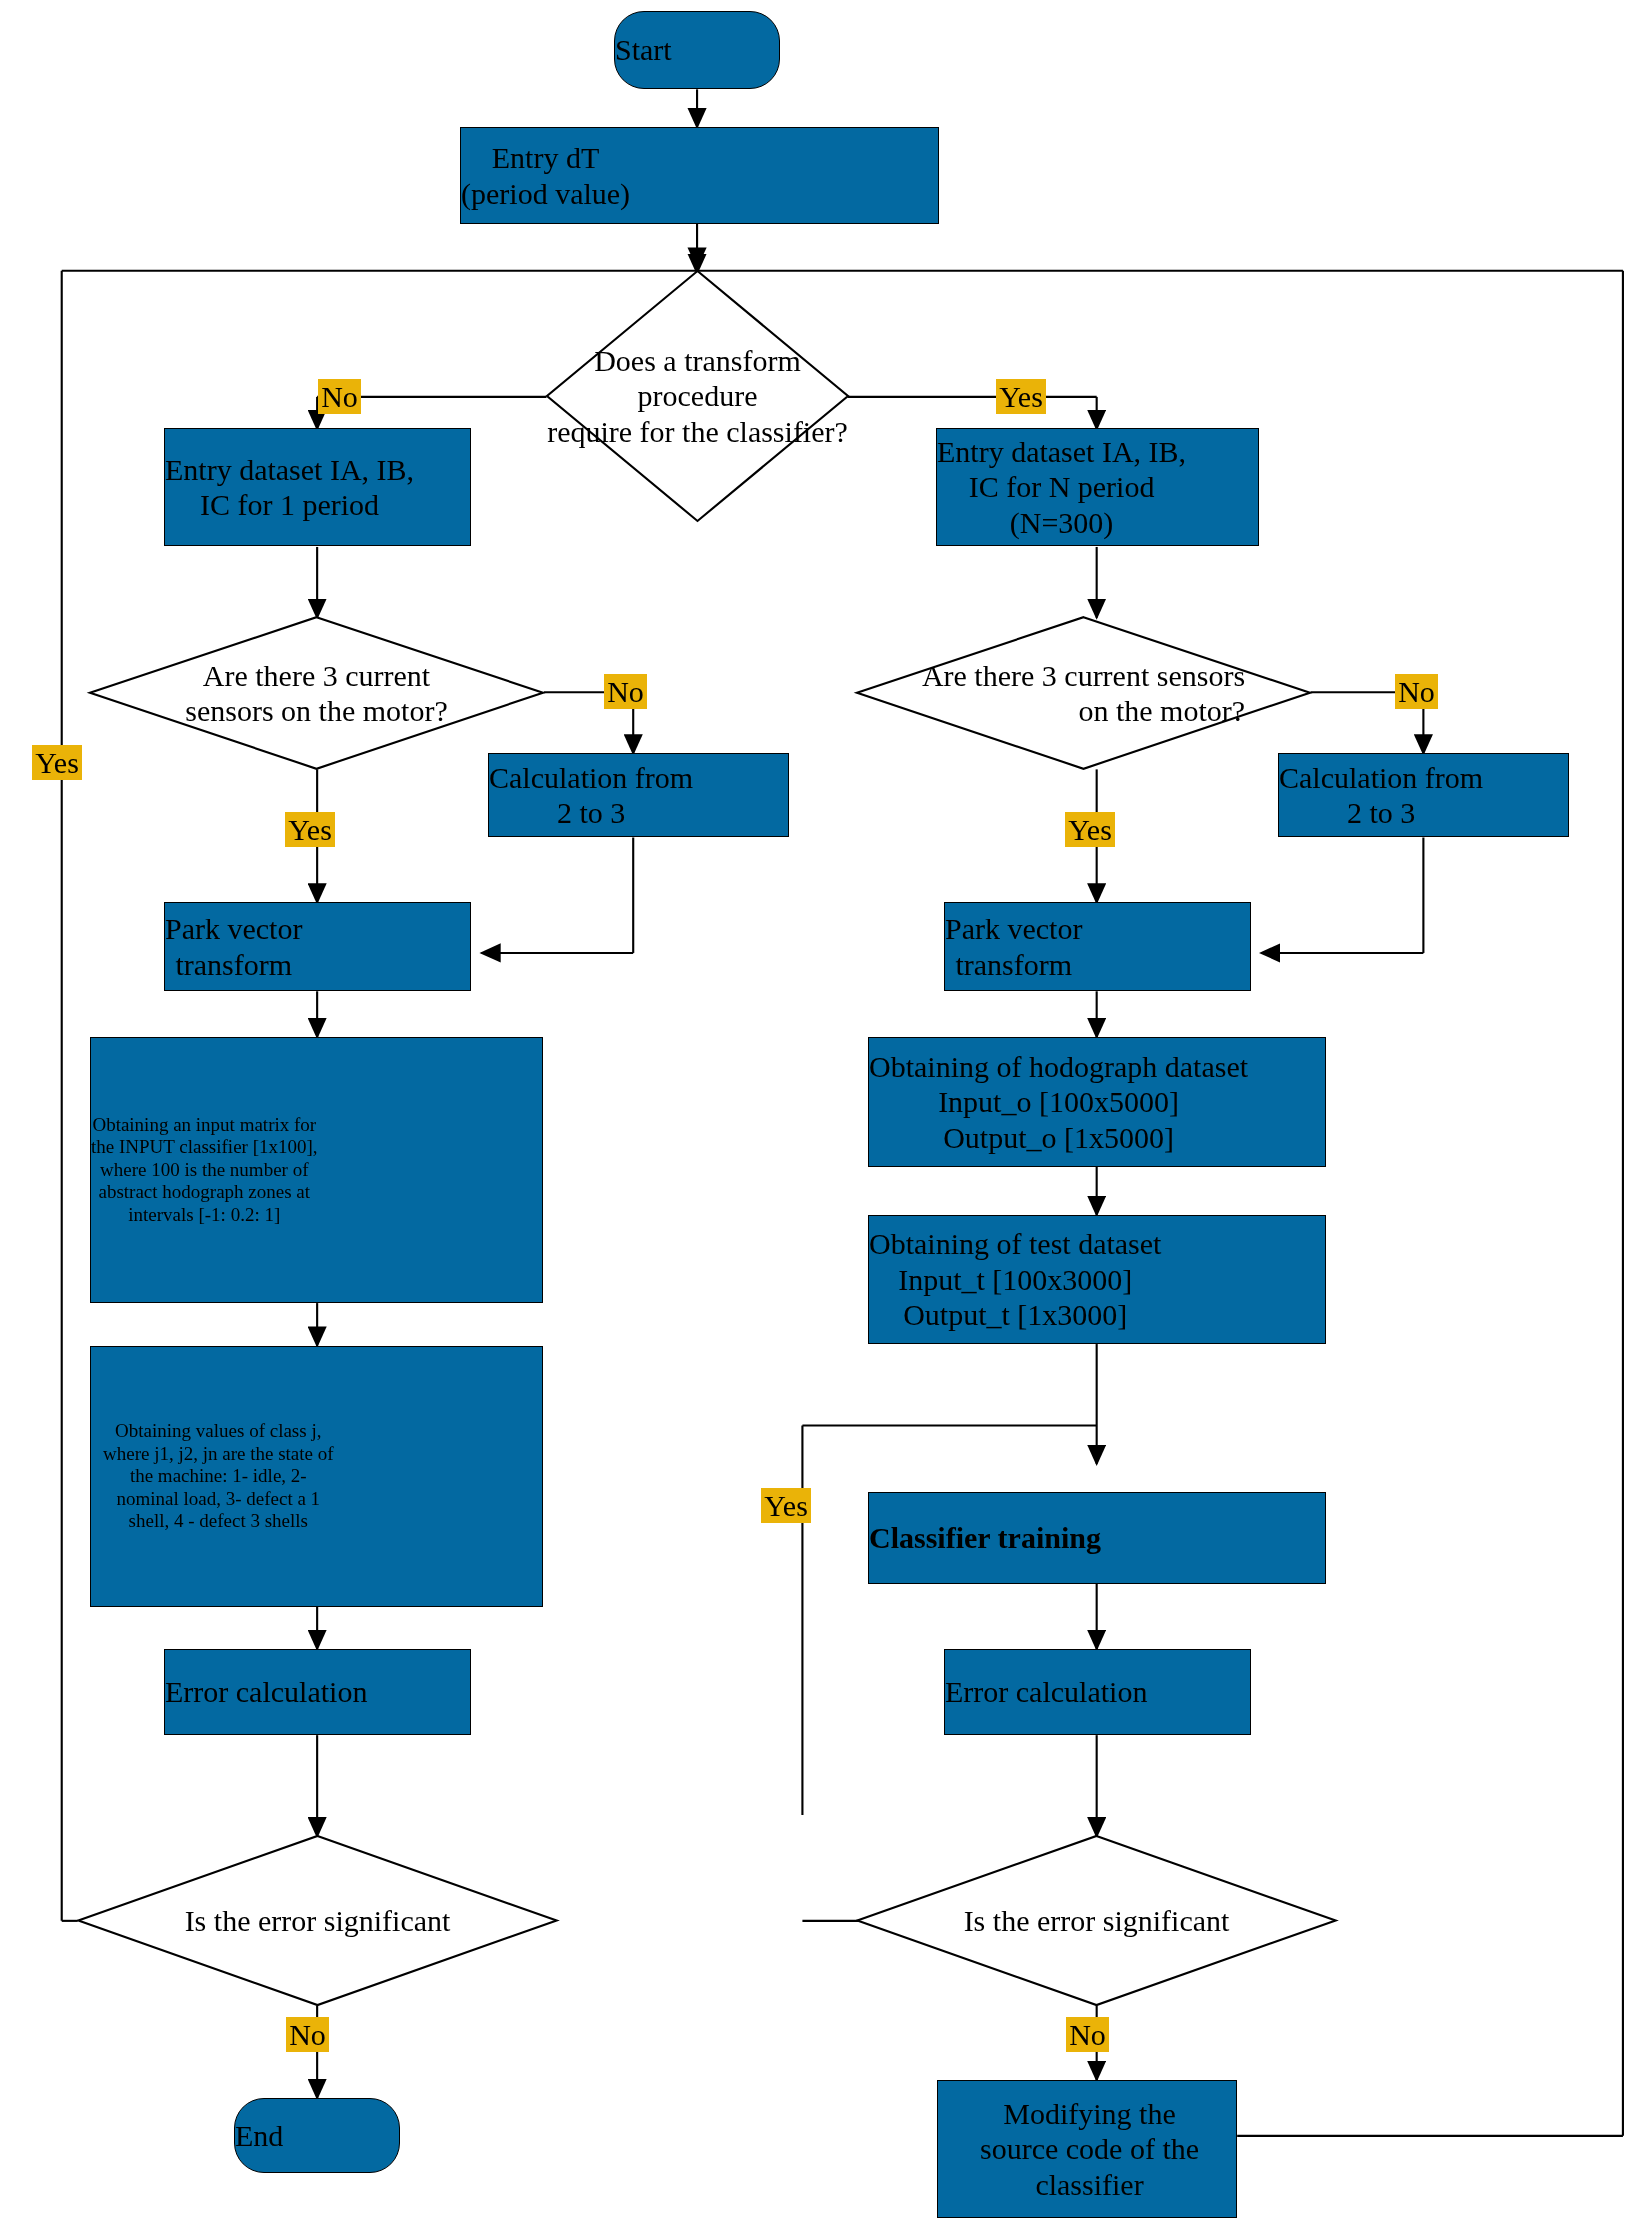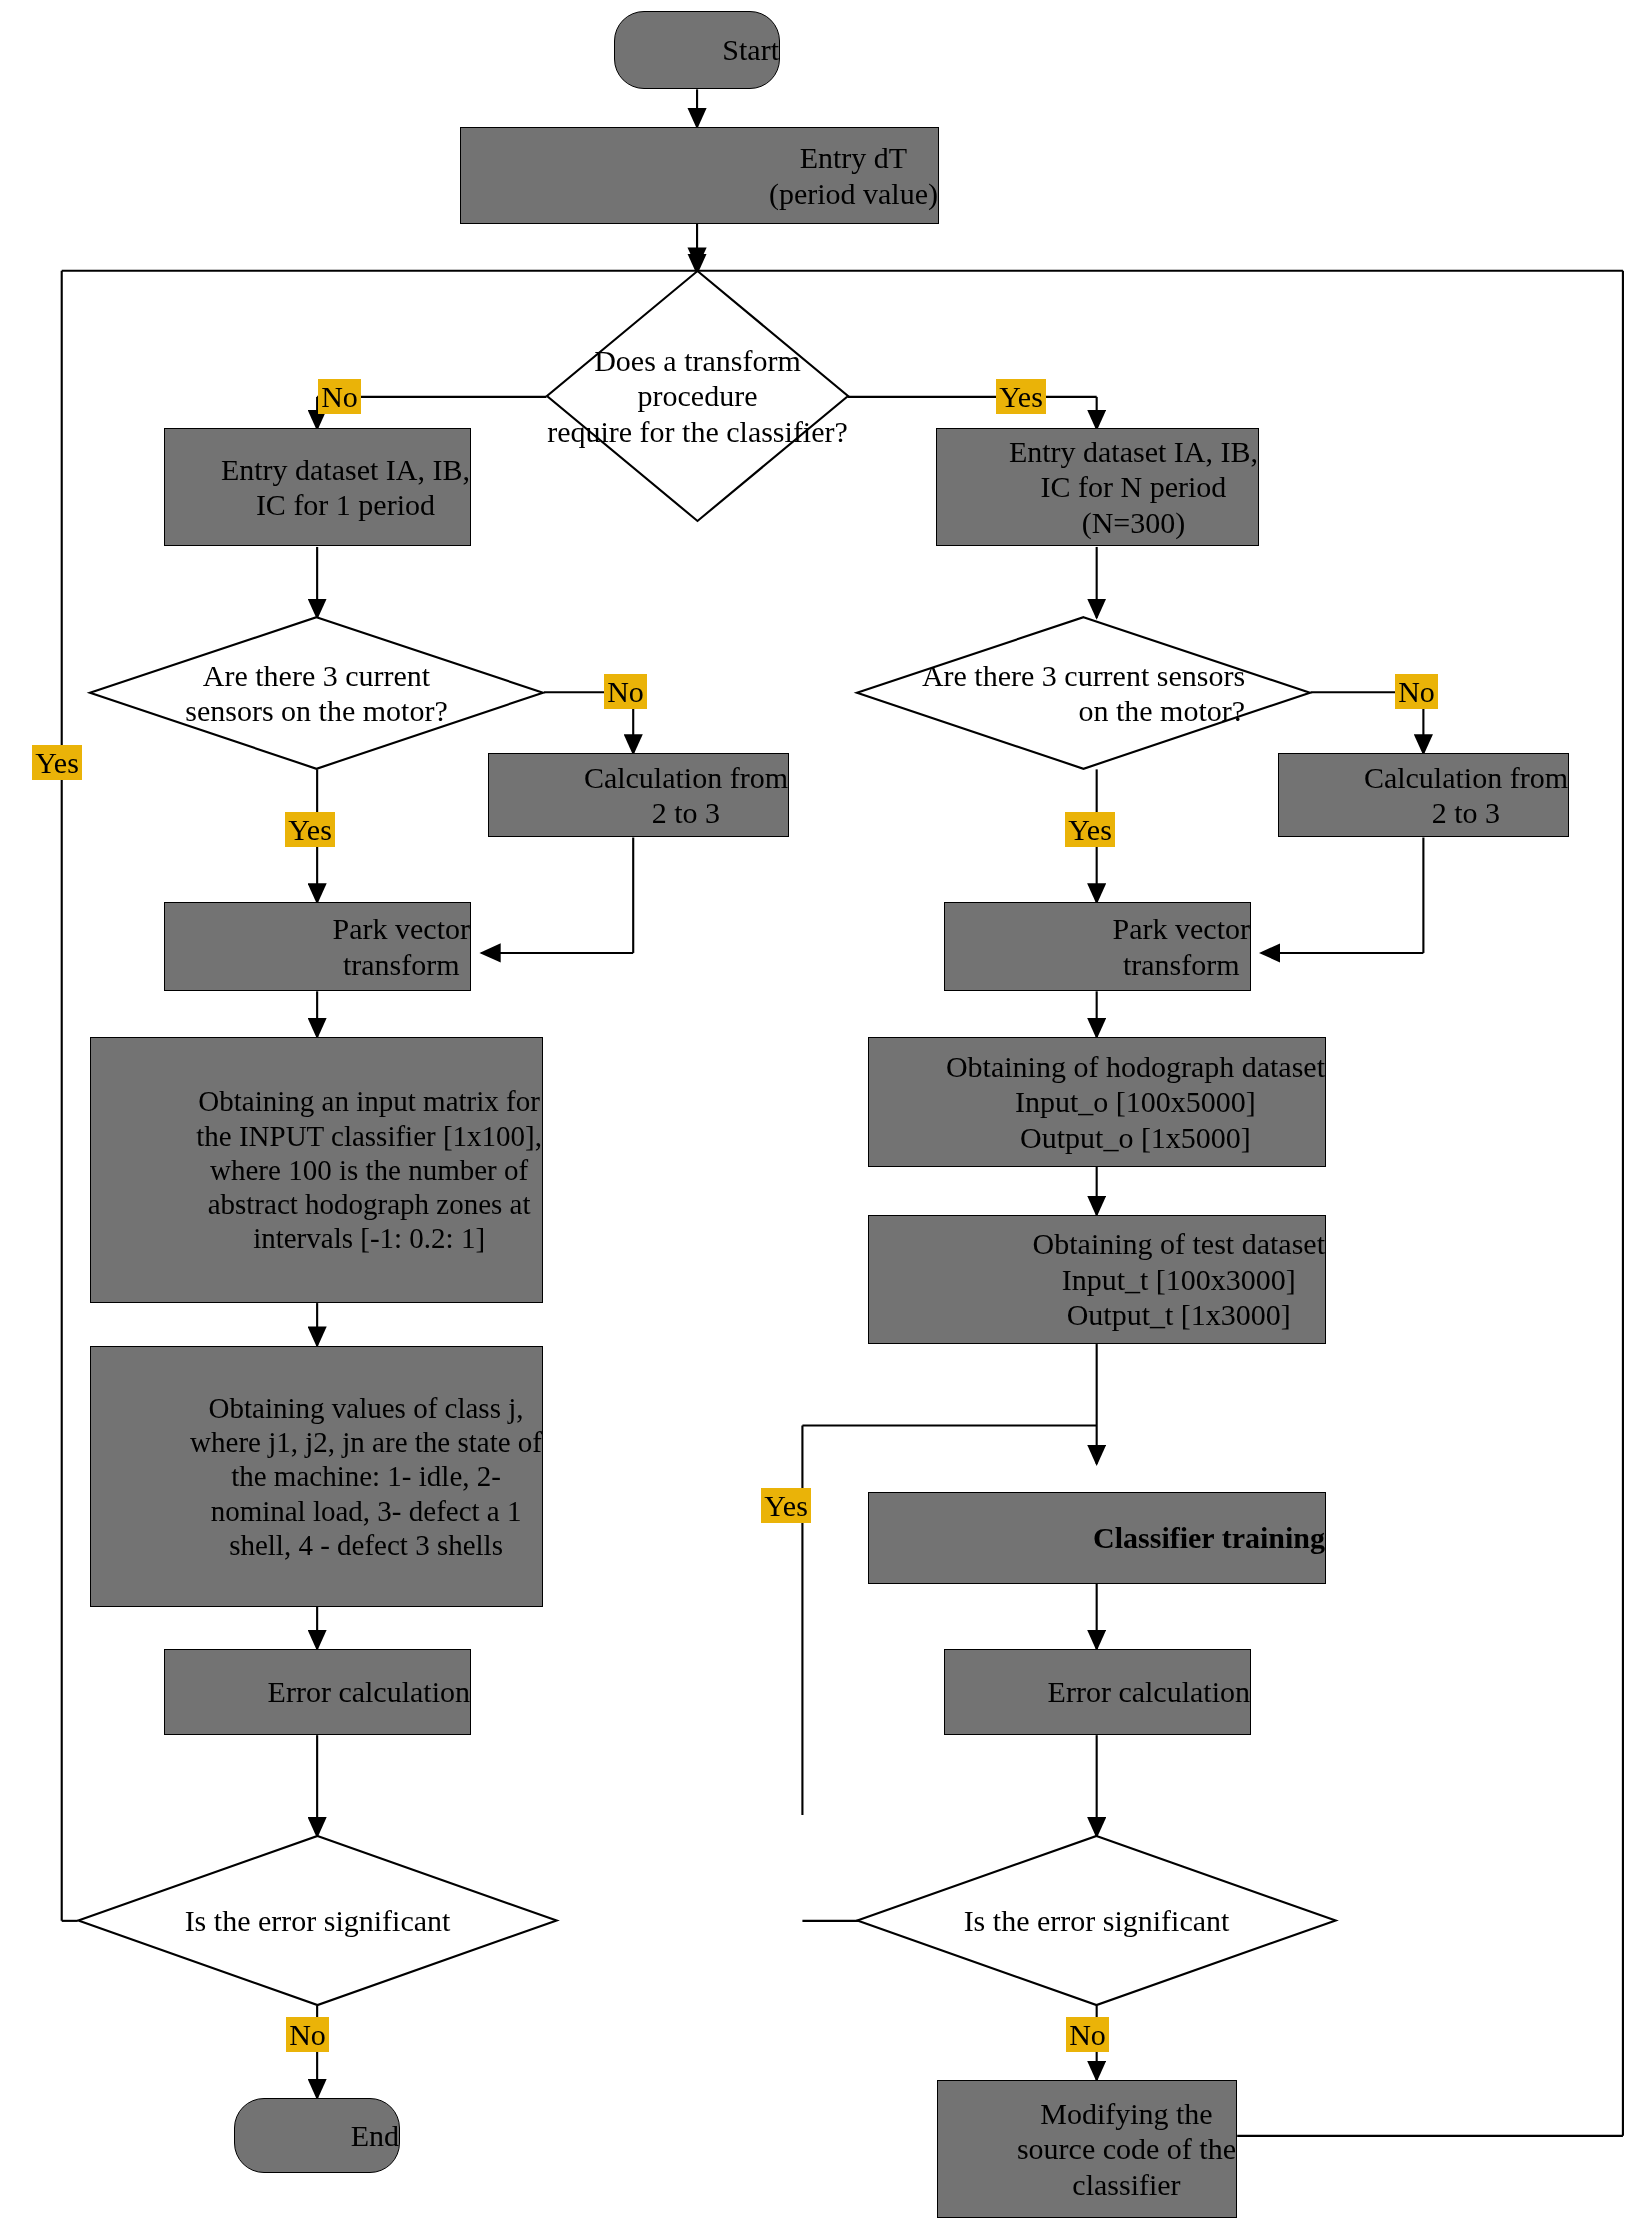--- a/index.html
+++ b/index.html
@@ -19,24 +19,24 @@
     position: absolute;
     left: 0; top: 0;
     width: 1649px;
     height: 2239px;
   }
   .node {
     position: absolute;
     box-sizing: border-box;
     display: flex;
     align-items: center;
-    justify-content: flex-end;
+    justify-content: flex-start;
     text-align: center;
     color: #000000;
-    background: #737373;
+    background: #0369a1;
     z-index: 3;
   }
   .rect {
     border: 1.6px solid #000000;
   }
   .terminal {
     border: 1.6px solid #000000;
     border-radius: 30px;
   }
   .diamond-wrap {
@@ -64,21 +64,21 @@
   .edge-label {
     position: absolute;
     color: #000000;
     background: #eab308;
     z-index: 4;
     padding: 0 3.2px;
     white-space: nowrap;
     line-height: 1.05;
   }
   .t56 { font-size: 30px; line-height: 1.18; }
-  .t54 { font-size: 29px; line-height: 1.18; }
+  .t54 { font-size: 19px; line-height: 1.18; }
 </style>
 </head>
 <body>
 
 <div id="page">
 
   <svg id="edges" viewBox="0 0 3099 4206" xmlns="http://www.w3.org/2000/svg">
     <defs>
       <marker id="ah" markerWidth="10" markerHeight="9" refX="9" refY="4.5" orient="auto" markerUnits="strokeWidth">
         <path d="M0,0 L10,4.5 L0,9 z" fill="#000000"></path>

